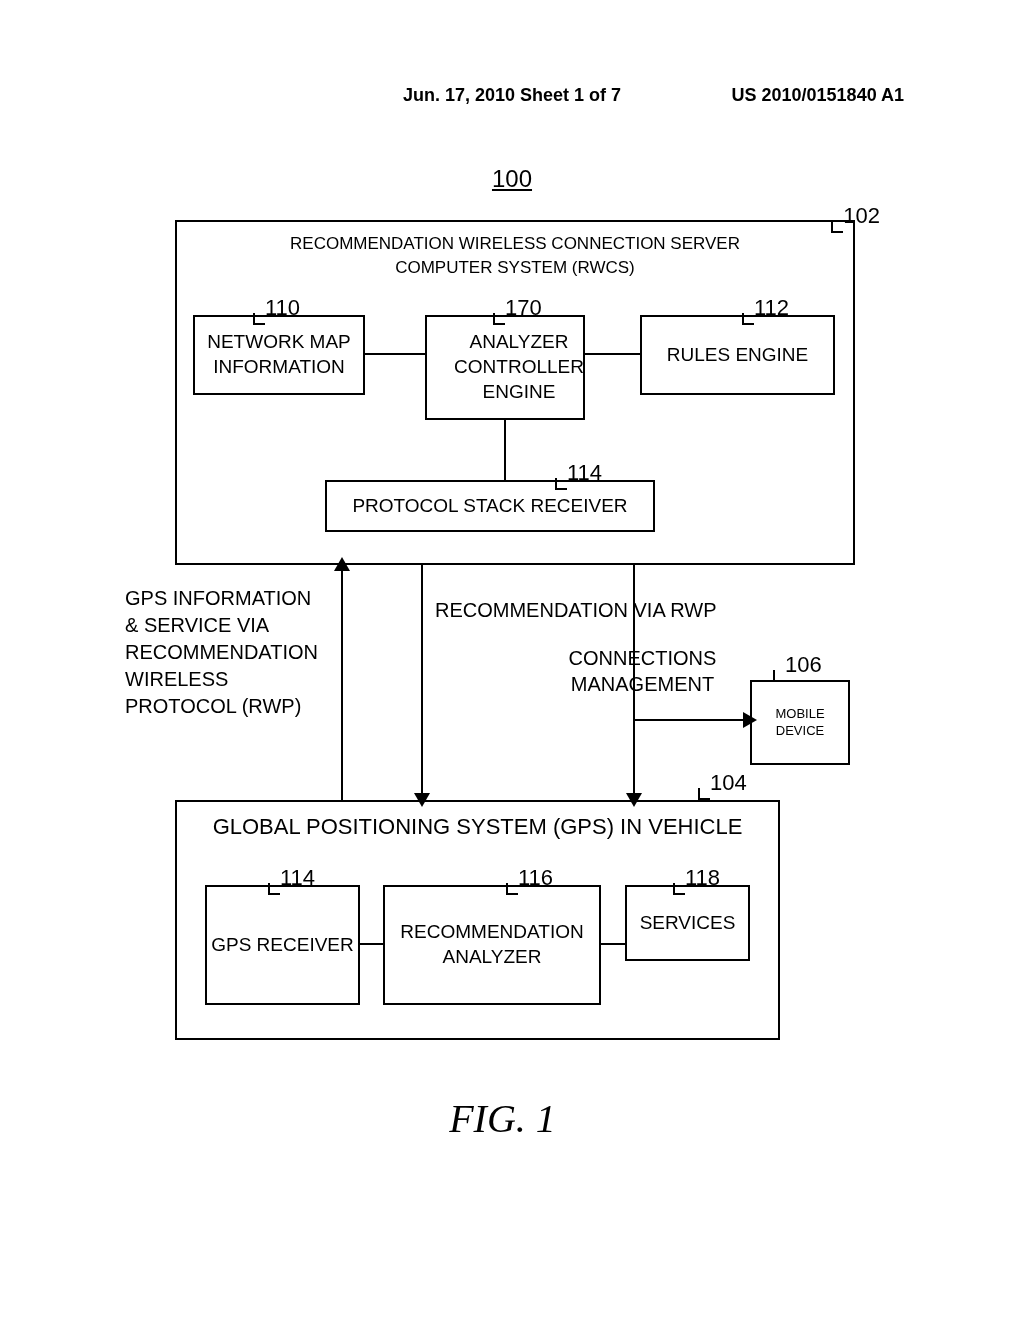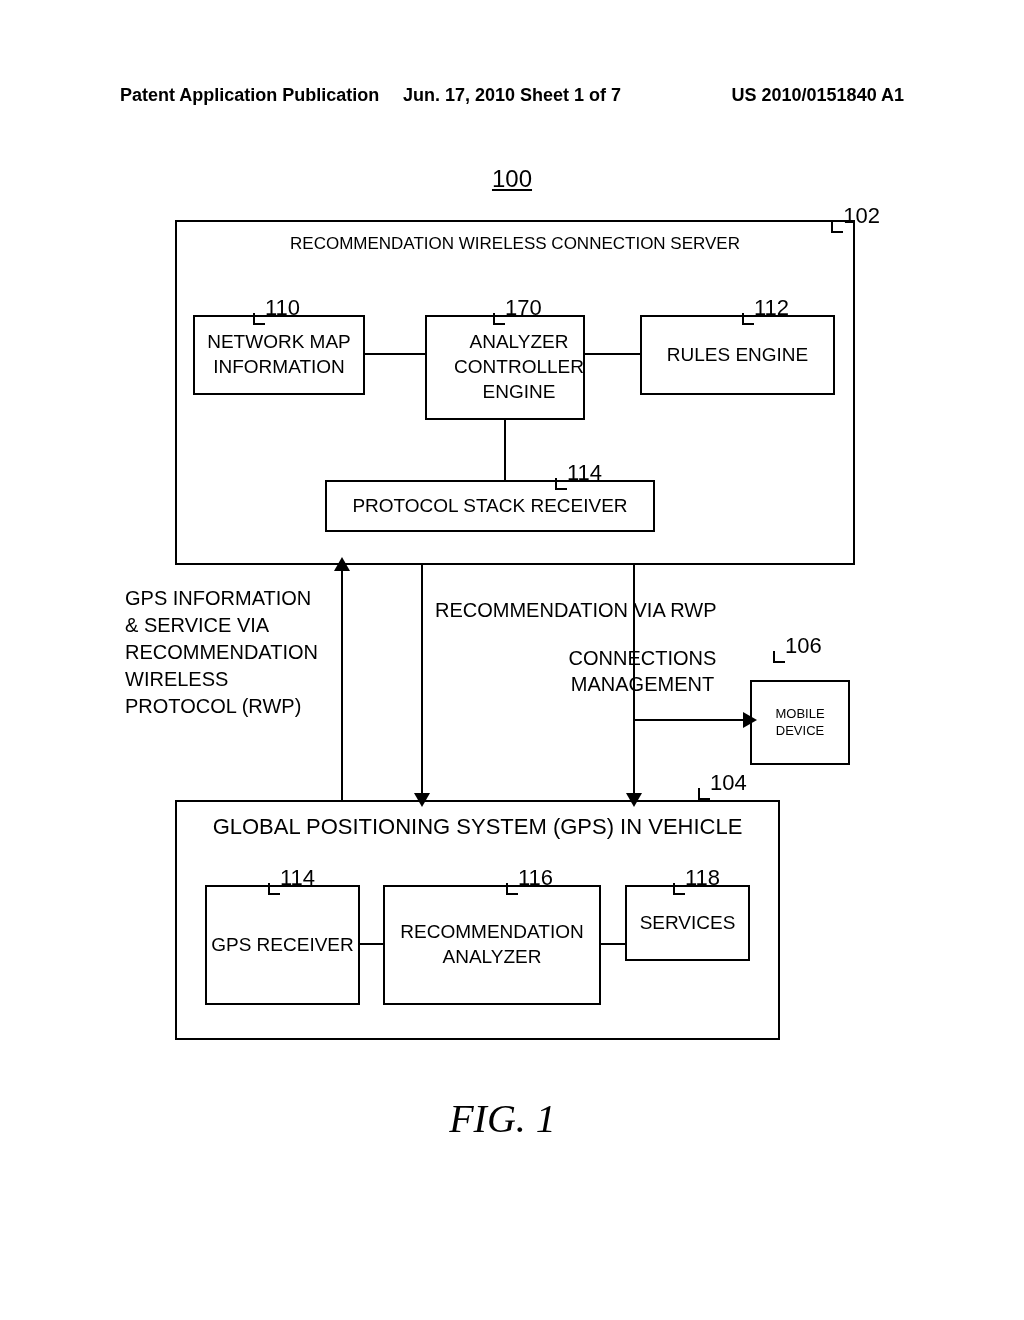--- a/index.html
+++ b/index.html
@@ -194,21 +194,21 @@
       top: 485px;
       left: 625px;
       width: 100px;
       height: 85px;
       flex-direction: column;
       line-height: 1.3;
       font-size: 13px;
     }
     .ref-106 {
       position: absolute;
-      top: 438px;
+      top: 457px;
       left: 660px;
       font-size: 22px;
     }
     .gps-container {
       position: absolute;
       top: 605px;
       left: 50px;
       width: 605px;
       height: 240px;
     }
@@ -336,37 +336,37 @@
       font-size: 40px;
       font-style: italic;
       font-weight: normal;
       font-family: "Times New Roman", Times, serif;
     }
   </style>
 </head>
 <body>
 
 <div class="header">
-  <span class="header-left">Patent Application Publication</span>
   <span class="header-center">Jun. 17, 2010  Sheet 1 of 7</span>
   <span class="header-right">US 2010/0151840 A1</span>
 </div>
 
 <div class="figure-number">100</div>
 
 <div class="diagram">
 
   <div class="ref-102">
     <div class="hook" style="top:18px;left:-12px;"></div>
     <span>102</span>
   </div>
 
   <div class="box rwcs-container">
     <div class="rwcs-title">
       <div>RECOMMENDATION WIRELESS CONNECTION SERVER</div>
+      <div>COMPUTER SYSTEM (RWCS)</div>
     </div>
   </div>
 
   <div class="ref-110">
     <div class="hook" style="top:18px;left:-12px;"></div>
     <span>110</span>
   </div>
   <div class="ref-108">
     <div class="hook" style="top:18px;left:-12px;"></div>
     <span>170</span>

